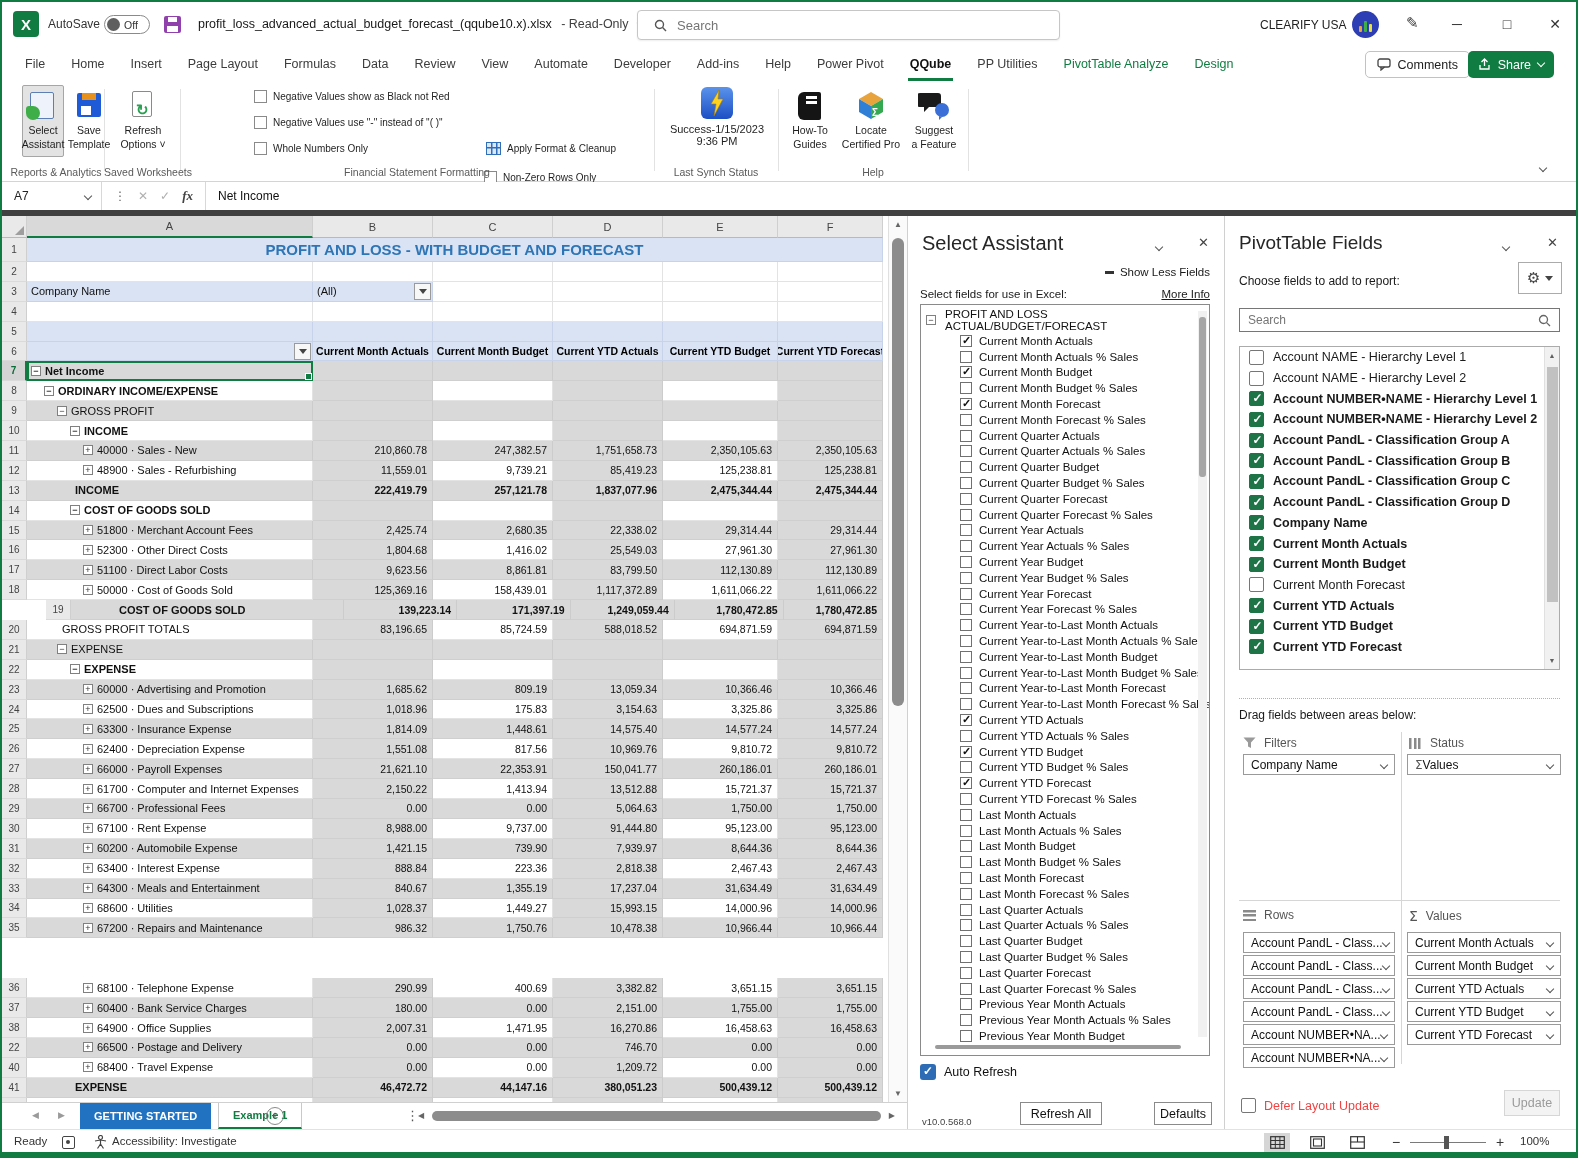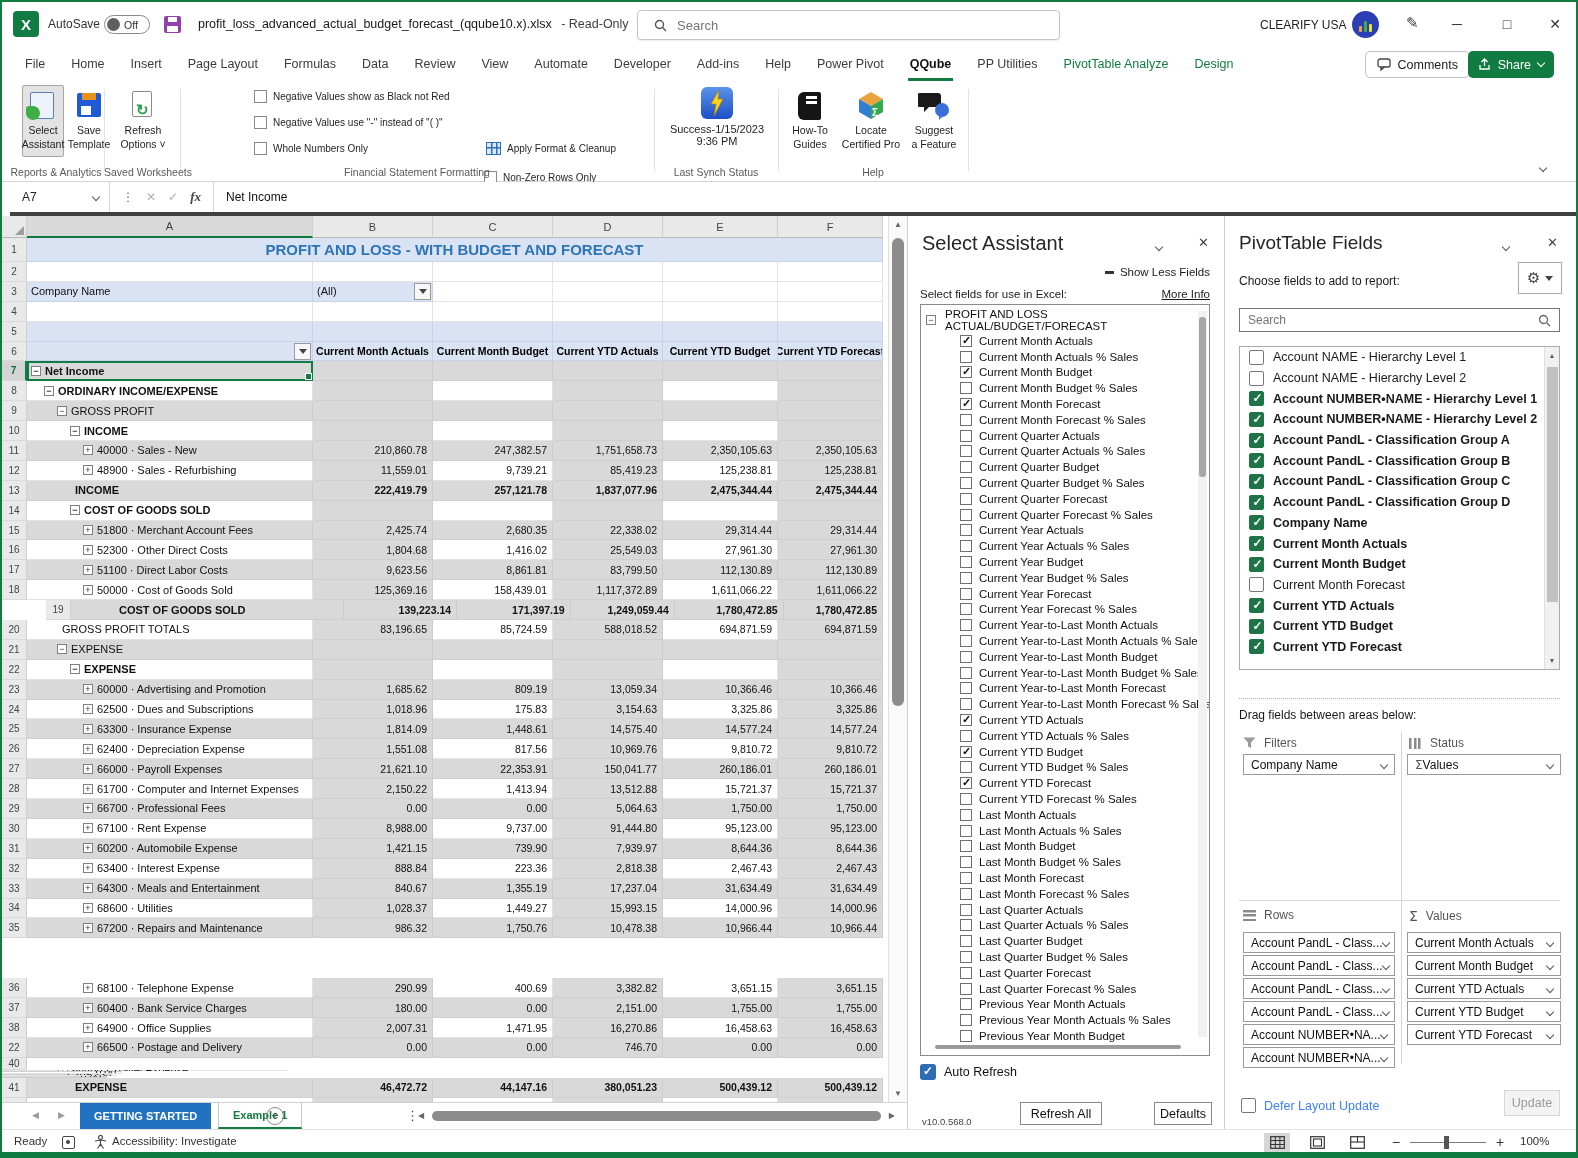--- a/index.html
+++ b/index.html
@@ -53,21 +53,21 @@
 .ic-floppy2::before{content:"";position:absolute;left:5px;top:0;width:14px;height:7px;background:#e8921d;}
 .ic-floppy2::after{content:"";position:absolute;left:4px;bottom:2px;width:10px;height:9px;background:#fff;}
 .ic-bolt{position:absolute;left:0;top:0;width:32px;height:32px;border-radius:6px;background:linear-gradient(#5a93ec,#1c4fc4);}
 .ic-book{position:absolute;left:4px;top:2px;width:23px;height:28px;background:#151515;border-radius:6px 2px 2px 6px;}
 .ic-book::after{content:"";position:absolute;right:4px;top:4px;width:11px;height:3px;background:#fff;box-shadow:0 5px 0 #fff;}
 .ic-grid14{width:15px;height:13px;border:1.5px solid #2f6fba;background:
  linear-gradient(#2f6fba 0 0) 0 3.5px/100% 1.5px no-repeat,
  linear-gradient(#2f6fba 0 0) 4px 0/1.5px 100% no-repeat,
  linear-gradient(#2f6fba 0 0) 8.5px 0/1.5px 100% no-repeat,#dce8f7;}
 
-.fbar{position:absolute;top:180px;left:8px;right:0;height:34px;background:#fff;border-bottom:4px solid #404040;display:flex;align-items:stretch;}
+.fbar{position:absolute;top:180px;left:0;right:0;height:34px;background:#fff;border-bottom:6px solid #404040;display:flex;align-items:stretch;}
 .namebox{width:100px;display:flex;align-items:center;padding-left:12px;font-size:12px;color:#222;position:relative;border-right:1px solid #d8d8d8;}
 .namebox .chev{position:absolute;right:10px;}
 .fbicons{display:flex;align-items:center;gap:12px;padding:0 12px;border-right:1px solid #d8d8d8;font-size:12px;color:#b0b0b0;}
 .fbicons .fx{color:#444;font-style:italic;font-family:"Liberation Serif",serif;font-weight:bold;font-size:13px;}
 .fbcontent{flex:1;display:flex;align-items:center;padding-left:12px;font-size:12px;color:#111;}
 
 .grid{position:absolute;top:214px;left:0;width:905px;height:886px;background:#fff;overflow:hidden;}
 .colhdr{position:absolute;top:0;left:0;height:22px;display:flex;}
 .chcell{background:#e9e9e9;border-right:1px solid #cfcfcf;border-bottom:1px solid #b9b9b9;font-size:11px;color:#444;display:flex;align-items:center;justify-content:center;}
 .chcell.cur{background:#d9d9d9;border-bottom:2px solid #107C41;}
@@ -777,21 +777,21 @@
         <div class="gc lab gray" style="width: 286px; padding-left: 56px;">
           <span class="box">+</span>
           <span>66500 · Postage and Delivery</span>
         </div>
         <div class="gc num gray" style="width: 120px;">0.00</div>
         <div class="gc num gray" style="width: 120px;">0.00</div>
         <div class="gc num gray" style="width: 110px;">746.70</div>
         <div class="gc num gray" style="width: 115px;">0.00</div>
         <div class="gc num gray" style="width: 105px;">0.00</div>
       </div>
-      <div class="grow" style="height: 19.9px; flex-direction: column;">
+      <div class="grow" style="height: 19.9px;">
         <div class="rn">40</div>
         <div class="gc lab" style="width: 286px; padding-left: 56px;">
           <span class="box">+</span>
           <span>68400 · Travel Expense</span>
         </div>
         <div class="gc num gray" style="width: 120px;">0.00</div>
         <div class="gc num" style="width: 120px;">0.00</div>
         <div class="gc num gray" style="width: 110px;">1,209.72</div>
         <div class="gc num" style="width: 115px;">0.00</div>
         <div class="gc num gray" style="width: 105px;">0.00</div>
@@ -1259,18 +1259,18 @@
       </div>
       <div class="chip" style="left: 182px; width: 154px; top: 785px;">
         <span>Current YTD Budget</span>
         <span class="chev"></span>
       </div>
       <div class="chip" style="left: 182px; width: 154px; top: 808px;">
         <span>Current YTD Forecast</span>
         <span class="chev"></span>
       </div>
     </div>
-  <div style="position:absolute;left:16px;top:882px;display:flex;align-items:center;gap:8px;font-size:12.5px;color:#3b82f6;">
+  <div style="position:absolute;left:16px;top:882px;display:flex;align-items:center;gap:8px;font-size:12.5px;color:#ef4444;">
     <span class="cb15"></span>
     <span>Defer Layout Update</span>
   </div>
   <div class="upd-btn">Update</div>
 </div>
 
 </body></html>

